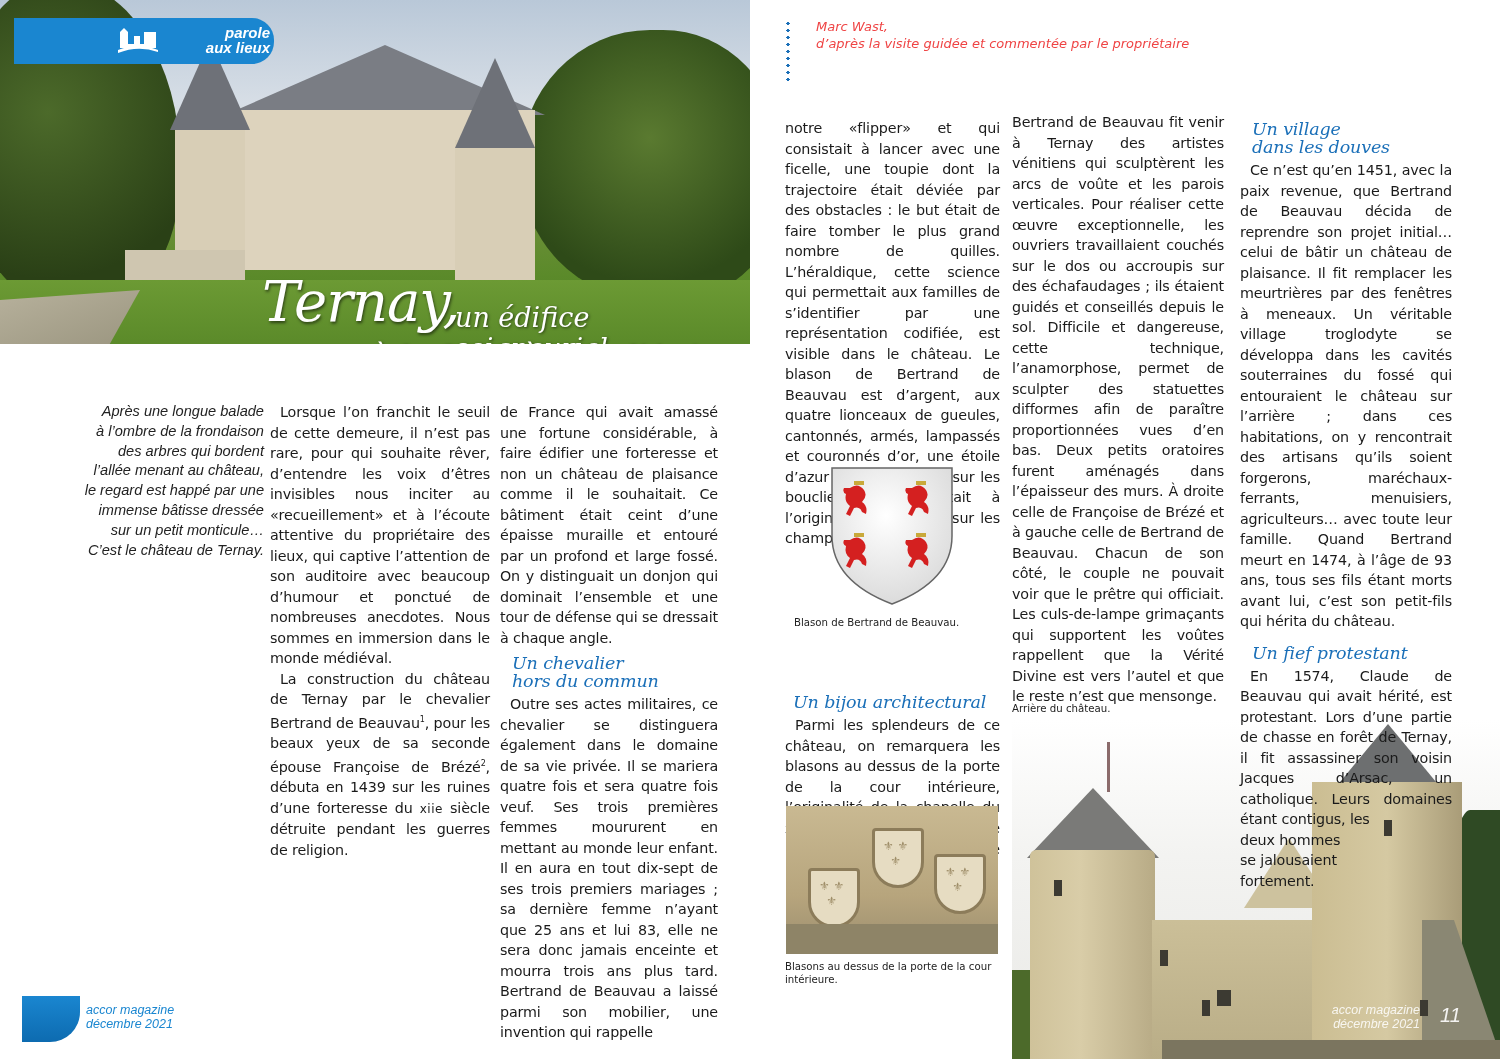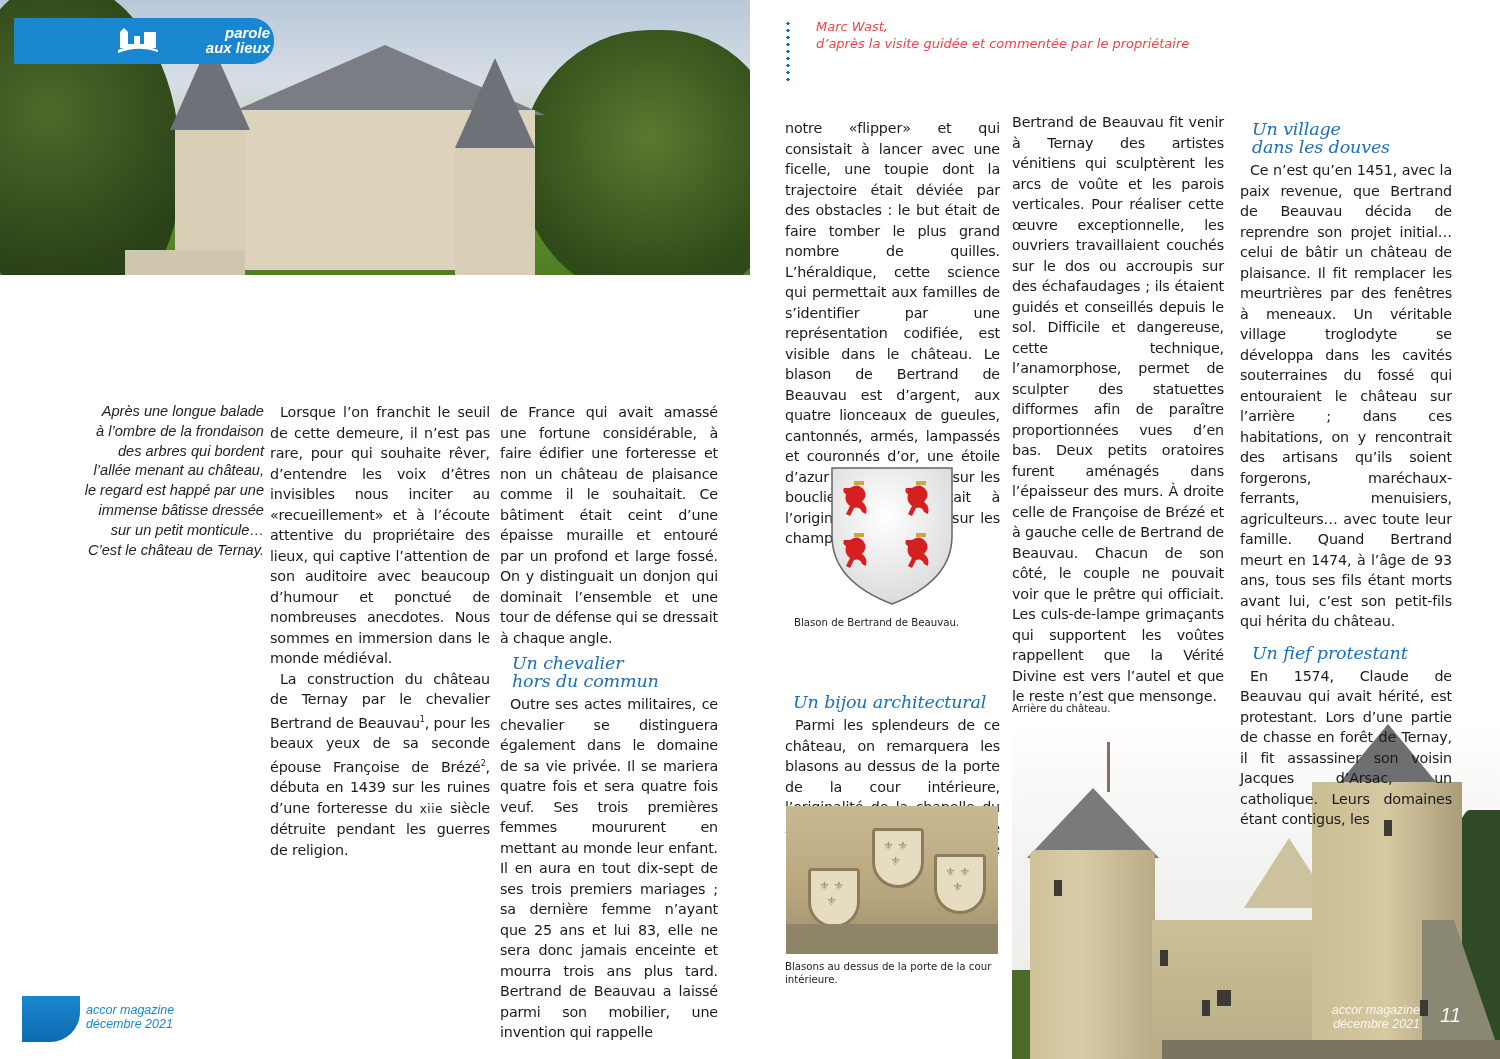--- a/index.html
+++ b/index.html
@@ -4,21 +4,21 @@
 <style>
   * { box-sizing: border-box; margin: 0; padding: 0; }
   html, body { width: 1500px; height: 1059px; overflow: hidden; background: #fff; }
   body { position: relative; font-family: "DejaVu Sans", sans-serif; color: #1a1a1a; }
 
   .page { position: absolute; top: 0; height: 1059px; background: #fff; overflow: hidden; }
   .page-left { left: 0; width: 750px; }
   .page-right { left: 750px; width: 750px; }
 
   
-  .hero { position: absolute; left: 0; top: 0; width: 750px; height: 275px; overflow: hidden;
+  .hero { position: absolute; left: 0; top: 0; width: 750px; height: 344px; overflow: hidden;
     background: linear-gradient(180deg, #b9c8d8 0%, #d7dee6 30%, #c9cfb8 52%, #6e8f3a 62%, #5b8a2a 80%, #4f7d24 100%); }
   .hero .trees-left { position: absolute; left: -40px; top: -20px; width: 220px; height: 330px; border-radius: 45% 55% 40% 50%;
     background: radial-gradient(circle at 40% 40%, #4c6a2a, #2a4016 70%); }
   .hero .trees-right { position: absolute; right: -30px; top: 30px; width: 260px; height: 270px; border-radius: 50% 45% 40% 50%;
     background: radial-gradient(circle at 50% 40%, #5a7a30, #2e4a18 70%); }
   .hero .castle-body { position: absolute; left: 235px; top: 110px; width: 300px; height: 160px; background: #ddd3bd; }
   .hero .castle-roof { position: absolute; left: 225px; top: 45px; width: 0; height: 0;
     border-left: 160px solid transparent; border-right: 160px solid transparent; border-bottom: 70px solid #7a7d84; }
   .hero .tower { position: absolute; background: #d8ceb6; }
   .hero .tower-roof { position: absolute; width: 0; height: 0; border-left: 40px solid transparent; border-right: 40px solid transparent; border-bottom: 90px solid #6e7178; }
@@ -238,19 +238,24 @@
 </div>
 
 <div class="col c5">
   <h3 style="margin-top:2px;">
     <span>Un village</span><br>
     <span>dans les douves</span>
   </h3>
   <p>Ce n’est qu’en 1451, avec la paix revenue, que Bertrand de Beauvau décida de reprendre son projet initial… celui de bâtir un château de plaisance. Il fit remplacer les meurtrières par des fenêtres à meneaux. Un véritable village troglodyte se développa dans les cavités souterraines du fossé qui entouraient le château sur l’arrière ; dans ces habitations, on y rencontrait des artisans qu’ils soient forgerons, maréchaux-ferrants, menuisiers, agriculteurs… avec toute leur famille. Quand Bertrand meurt en 1474, à l’âge de 93 ans, tous ses fils étant morts avant lui, c’est son petit-fils qui hérita du château.</p>
   <h3 style="margin-top:12px;">Un fief protestant</h3>
   <p>En 1574, Claude de Beauvau qui avait hérité, est protestant. Lors d’une partie de chasse en forêt de Ternay, il fit assassiner son voisin Jacques d’Arsac, un catholique. Leurs domaines étant contigus, les</p>
+  <div style="text-align:left;">
+    <div>deux hommes</div>
+    <div>se jalousaient</div>
+    <div>fortement.</div>
+  </div>
 </div>
 
 <div class="folio-right-pub">
   <div>accor magazine</div>
   <div>décembre 2021</div>
 </div>
 <div class="folio-right-num">11</div>
 
 </body></html>

